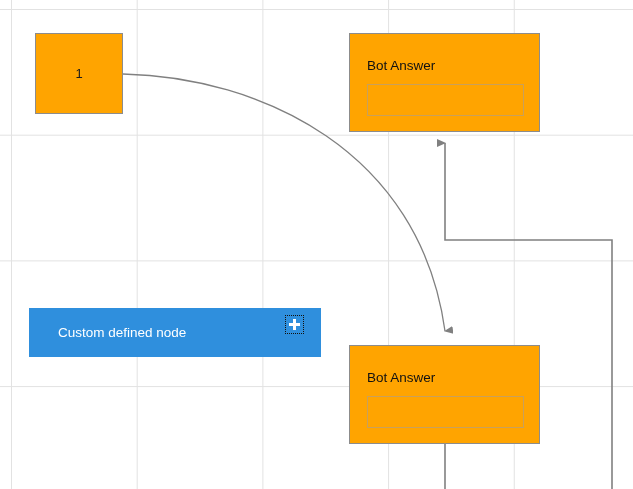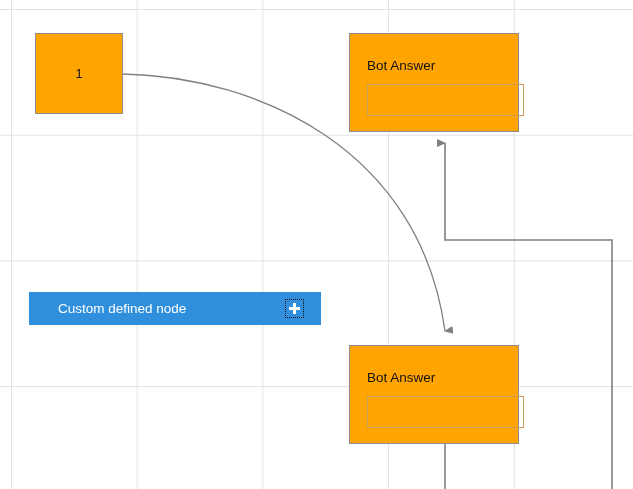--- a/index.html
+++ b/index.html
@@ -54,21 +54,21 @@
     align-items: center;
     justify-content: center;
   }
   .node-start .start-label {
     font-size: 13px;
     color: #1a1a1a;
     line-height: 1;
   }
 
   .node-bot {
-    width: 170px;
+    width: 191px;
     height: 99px;
     padding: 0;
   }
   .node-bot.top { left: 349px; top: 33px; }
   .node-bot.bottom { left: 349px; top: 345px; }
 
   .node-bot .bot-title {
     position: absolute;
     left: 17px;
     top: 25px;
@@ -85,23 +85,23 @@
     height: 32px;
     box-sizing: border-box;
     border: 1px solid #c9a05a;
     background: transparent;
   }
 
   
   .custom-bar {
     position: absolute;
     left: 29px;
-    top: 292px;
+    top: 308px;
     width: 292px;
-    height: 33px;
+    height: 49px;
     background: #2F8FDD;
     box-sizing: border-box;
     display: flex;
     align-items: center;
     text-align: center;
   }
   .custom-bar .custom-label {
     margin-left: 29px;
     font-size: 13.5px;
     color: #ffffff;

